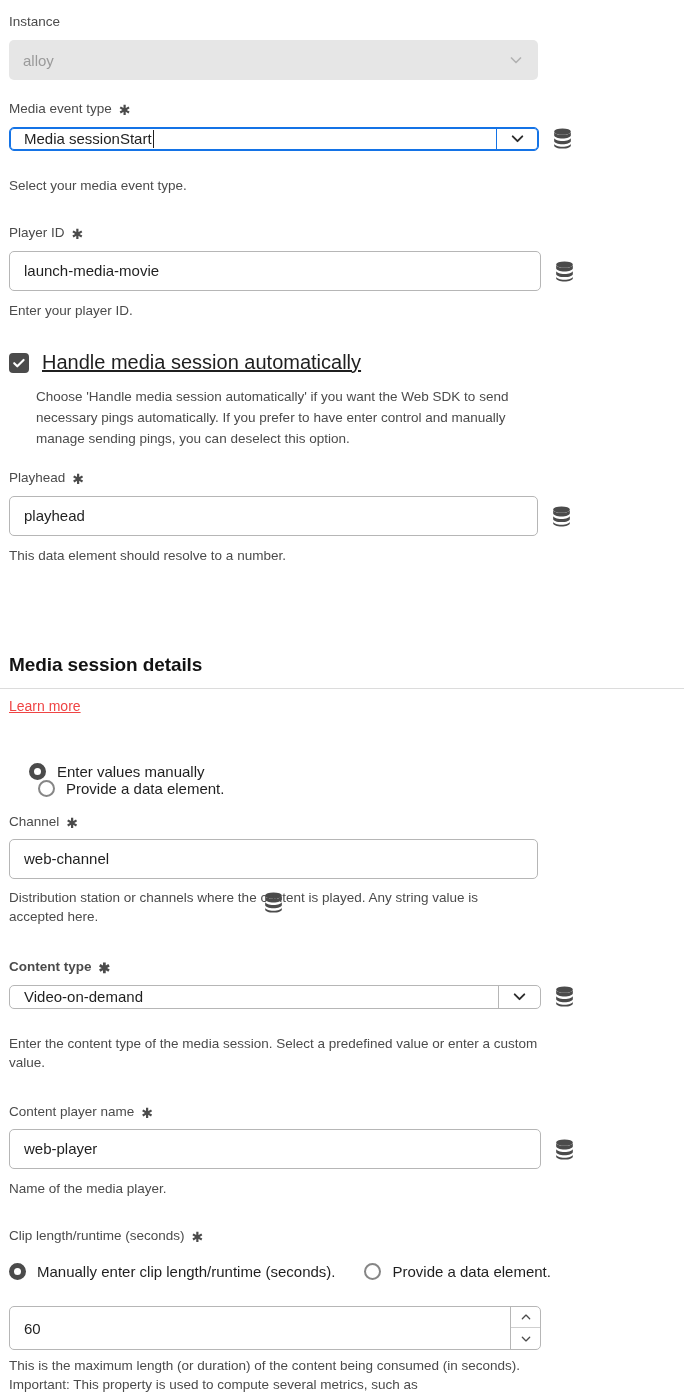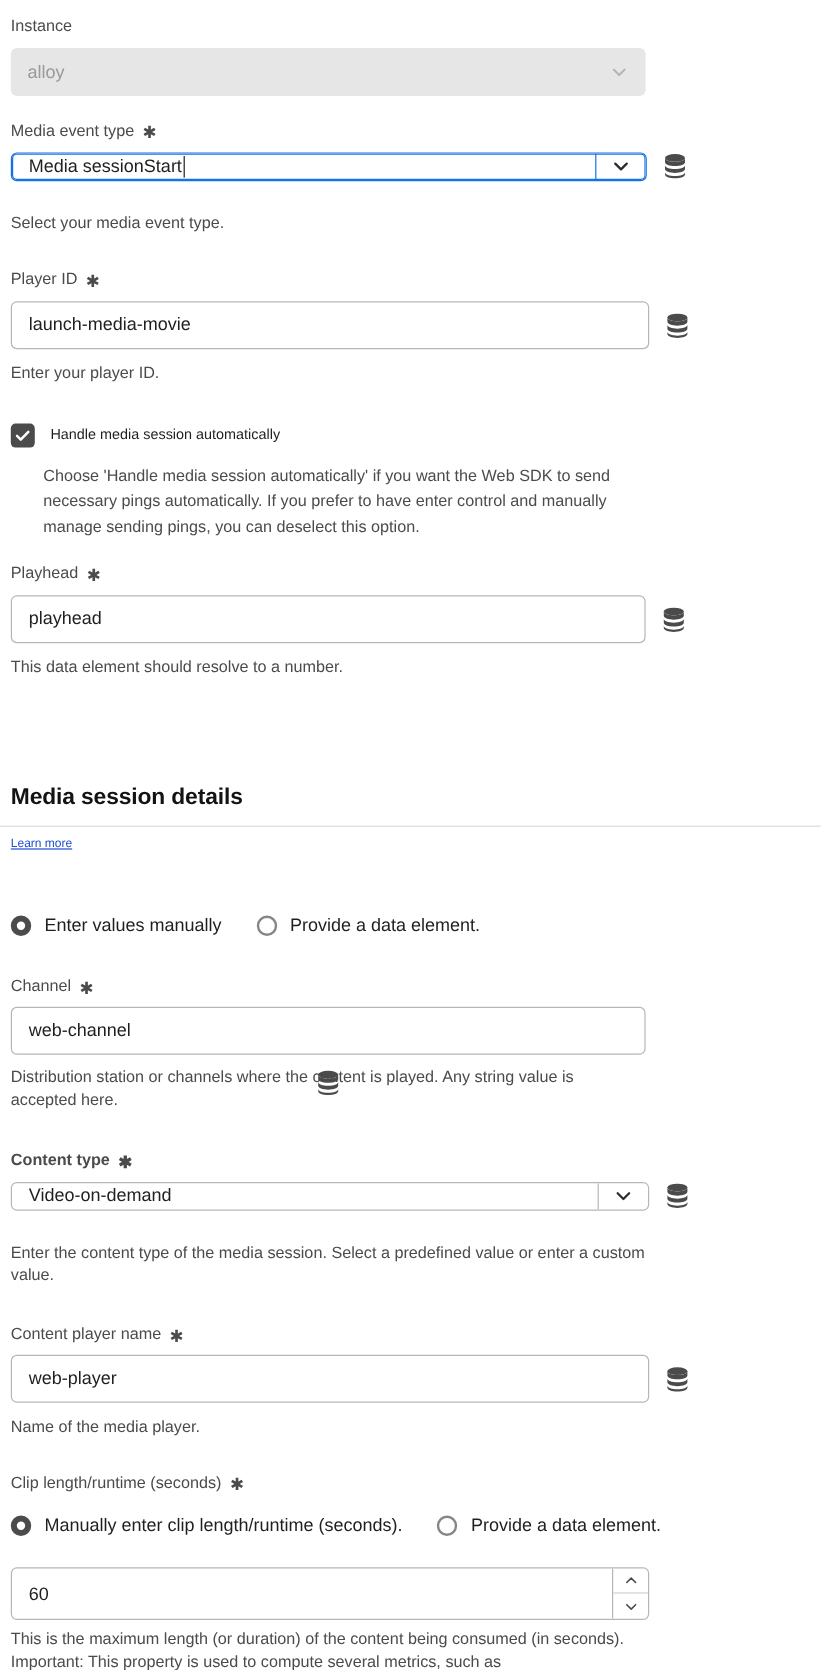--- a/index.html
+++ b/index.html
@@ -172,23 +172,24 @@
     width: 20px; height: 20px;
     border-radius: 4px;
     background: #4b4b4b;
     flex: 0 0 20px;
     display: flex;
     align-items: center;
     justify-content: center;
     margin-top: 1px;
   }
   .checkbox-label {
-    font-size: 12px;
+    font-size: 20px;
     color: #1f1f1f;
     line-height: 21px;
+    text-decoration: underline;
   }
 
   
   .radio-group {
     display: flex;
     align-items: center;
   }
   .radio-item {
     display: flex;
     align-items: center;
@@ -223,22 +224,22 @@
     color: #131313;
     letter-spacing: -0.1px;
   }
   .divider {
     height: 1px;
     background: #dcdcdc;
     width: 684px;
     margin: 0;
   }
   .link {
-    font-size: 10px;
-    color: #1d4ed8;
+    font-size: 14px;
+    color: #ef4444;
     text-decoration: underline;
     cursor: pointer;
   }
 
   
   svg { display: block; }
   .db-icon { flex: 0 0 23px; }
 
   
   .abs { position: absolute; }
@@ -344,21 +345,21 @@
         <path d="M4 16.8 v1.8 c0 1.7 3.6 3.1 8 3.1 s8-1.4 8-3.1 v-1.8 c0 1.7-3.6 3.1-8 3.1 s-8-1.4-8-3.1z" fill="#4b4b4b"></path>
       </svg>
     </span>
   </div>
   <div class="abs help-text" style="left:9px; top:546px;">This data element should resolve to a number.</div>
 
   <div class="abs section-title" style="left:9px; top:654px;">Media session details</div>
   <div class="abs divider" style="left:0px; top:688px;"></div>
   <div class="abs link" style="left:9px; top:698px;">Learn more</div>
 
-  <div class="abs radio-group" style="left:9px; top:763px;">
+  <div class="abs radio-group" style="left:9px; top:763px;flex-direction:column;">
     <div class="radio-item">
       <span class="radio-dot checked"></span>
       <span class="radio-label">Enter values manually</span>
     </div>
     <div class="radio-item" style="margin-left:29px;">
       <span class="radio-dot unchecked"></span>
       <span class="radio-label">Provide a data element.</span>
     </div>
   </div>
 

